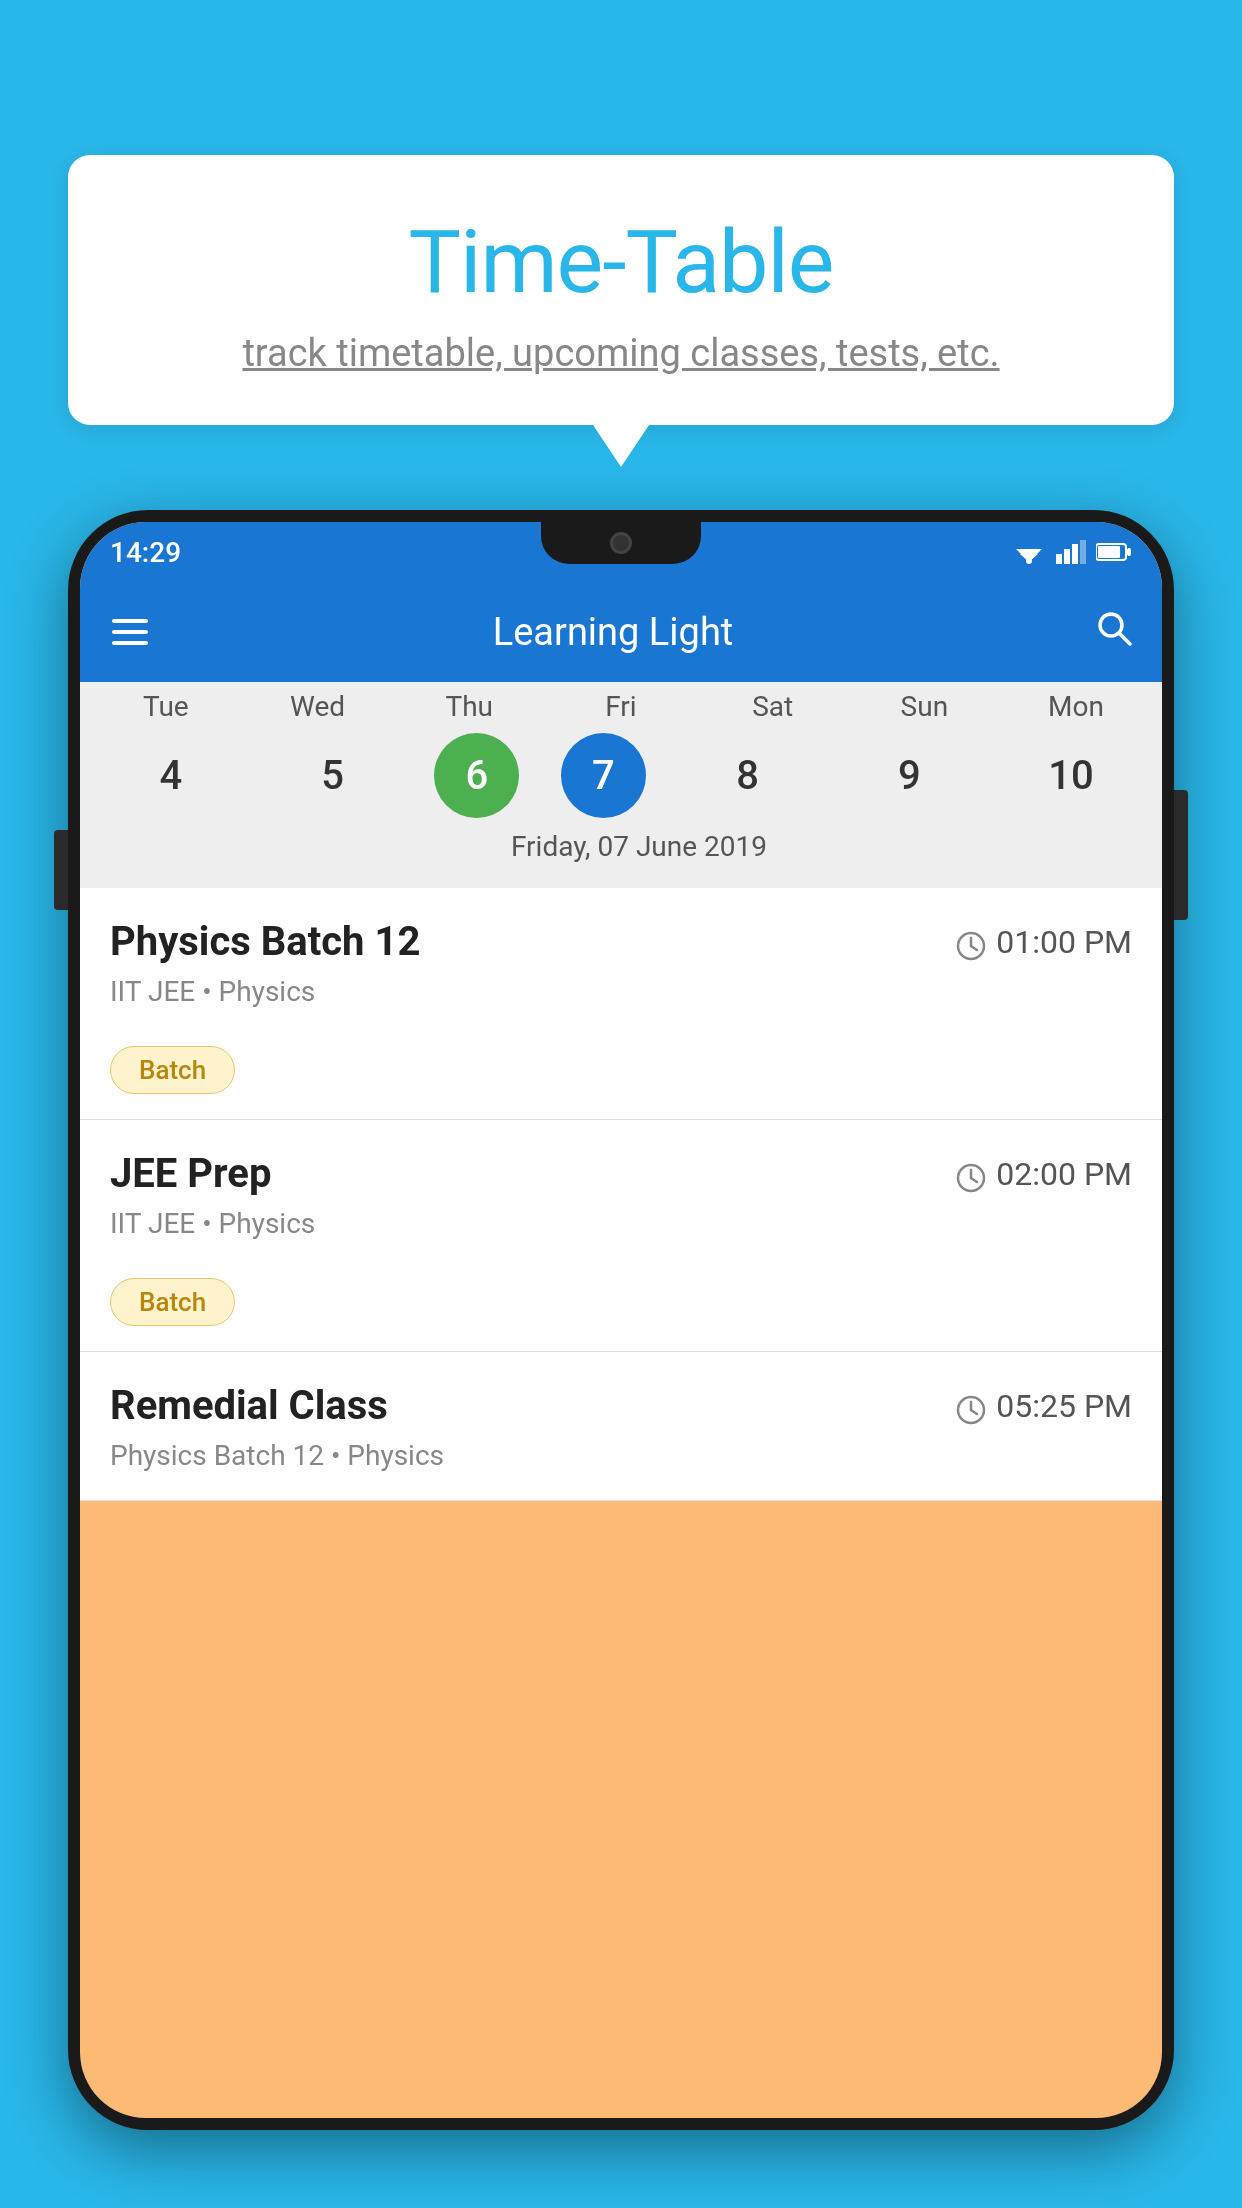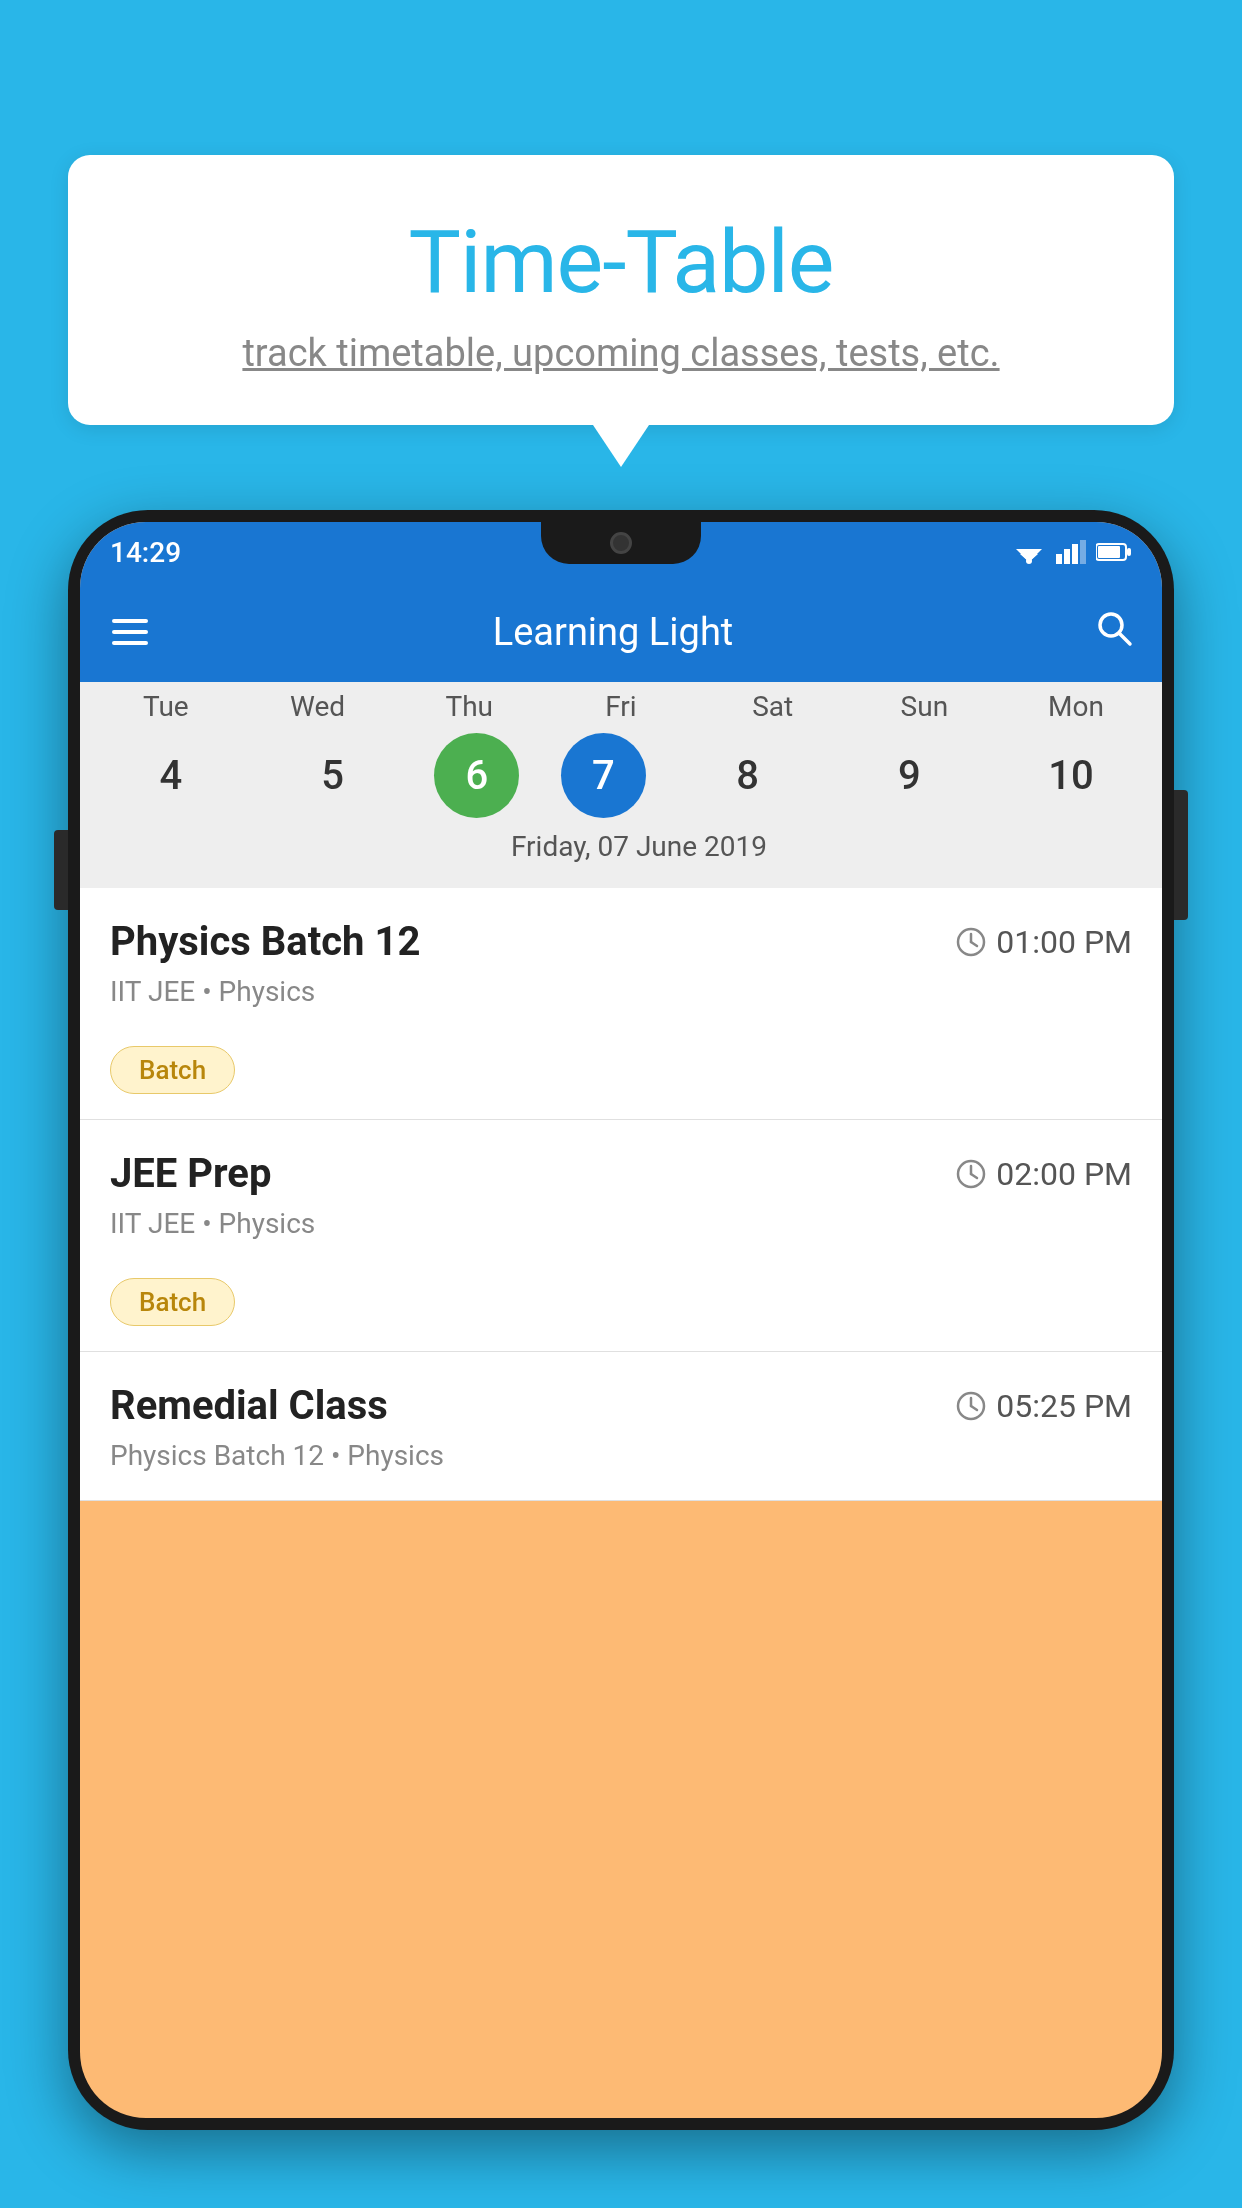--- a/index.html
+++ b/index.html
@@ -283,21 +283,21 @@
     }
 
     .class-name {
       font-size: 40px;
       font-weight: 700;
       color: #222;
     }
 
     .class-time {
       display: flex;
-      align-items: center;
+      align-items: flex-end;
       gap: 10px;
       font-size: 32px;
       color: #555;
     }
 
     .class-meta {
       font-size: 28px;
       color: #888;
       margin-bottom: 18px;
     }

